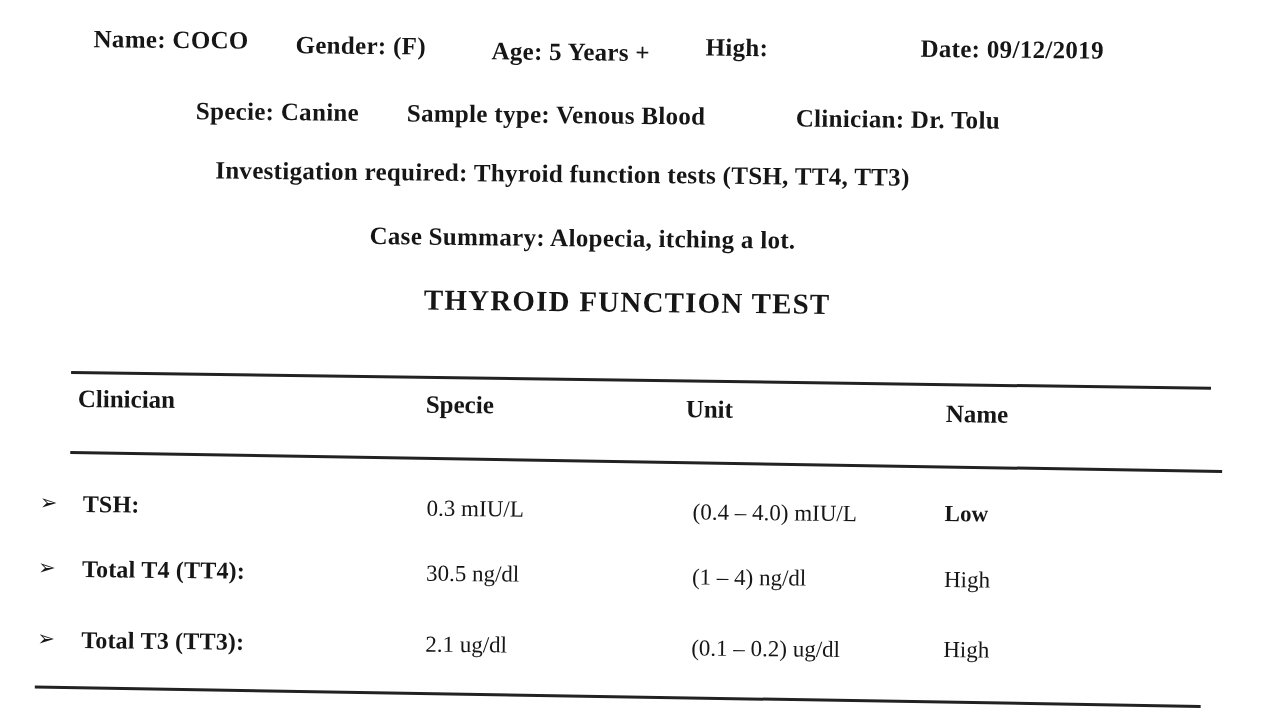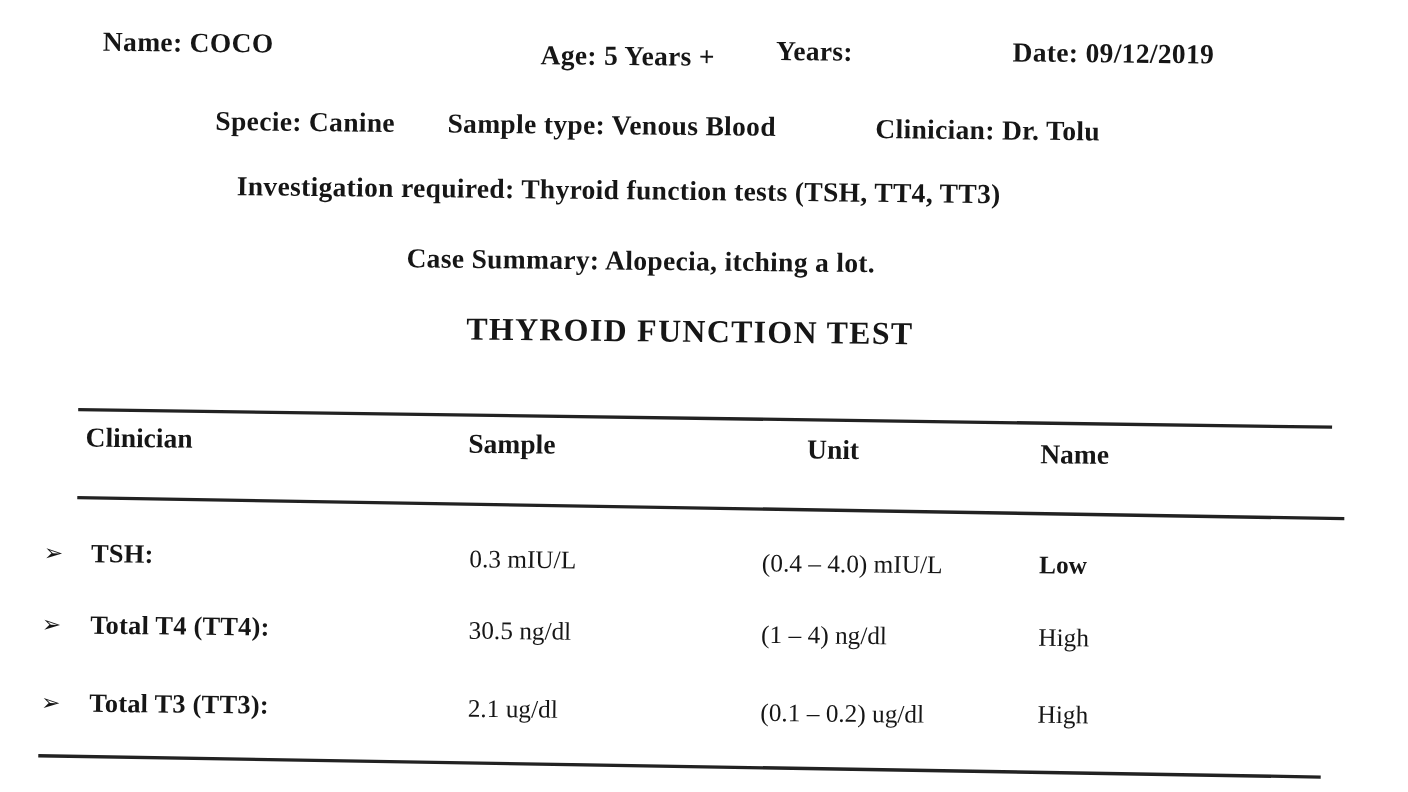--- a/index.html
+++ b/index.html
@@ -54,21 +54,21 @@
   #f-case    { left: 372px; top: 219px; }
   
   #f-title   { left: 427px; top: 281px; }
   
   #rule-top    { left: 75px; top: 371px; width: 1140px; transform: rotate(0.20deg); }
   #rule-mid    { left: 75px; top: 451px; width: 1152px; transform: rotate(0.35deg); }
   #rule-bottom { left: 42px; top: 686px; width: 1166px; transform: rotate(0.35deg); }
   
   #c-parameter { left: 82px;  top: 385px; }
   #c-result    { left: 430px; top: 387px; }
-  #c-unit      { left: 690px; top: 389px; margin-left: 48px; }
+  #c-unit      { left: 690px; top: 389px; }
   #c-alert     { left: 950px; top: 391px; }
   
   #r1-bullet { left: 45px;  top: 492px; }
   #r1-param  { left: 88px;  top: 491px; }
   #r1-result { left: 432px; top: 492px; }
   #r1-unit   { left: 698px; top: 493px; }
   #r1-alert  { left: 950px; top: 492px; font-weight: bold; }
   
   #r2-bullet { left: 44px;  top: 557px; }
   #r2-param  { left: 88px;  top: 556px; }
@@ -81,39 +81,40 @@
   #r3-result { left: 432px; top: 628px; }
   #r3-unit   { left: 698px; top: 629px; }
   #r3-alert  { left: 950px; top: 628px; }
 </style>
 </head>
 <body>
 
 <div class="doc">
 
   <span class="t hdr" id="f-name">Name: COCO</span>
+  <span class="t hdr" id="f-gender">Gender: (F)</span>
   <span class="t hdr" id="f-age">Age: 5 Years +</span>
-  <span class="t hdr" id="f-breed">Years:</span>
+  <span class="t hdr" id="f-breed">High:</span>
   <span class="t hdr" id="f-date">Date: 09/12/2019</span>
 
   <span class="t hdr" id="f-specie">Specie: Canine</span>
   <span class="t hdr" id="f-sample">Sample type: Venous Blood</span>
   <span class="t hdr" id="f-clinician">Clinician: Dr. Tolu</span>
 
   <span class="t hdr" id="f-invest">Investigation required: Thyroid function tests (TSH, TT4, TT3)</span>
   <span class="t hdr" id="f-case">Case Summary: Alopecia, itching a lot.</span>
 
   <span class="t title" id="f-title">THYROID FUNCTION TEST</span>
 
   <div class="rule" id="rule-top"></div>
   <div class="rule" id="rule-mid"></div>
   <div class="rule" id="rule-bottom"></div>
 
   <span class="t colhead" id="c-parameter">Clinician</span>
-  <span class="t colhead" id="c-result">Sample</span>
+  <span class="t colhead" id="c-result">Specie</span>
   <span class="t colhead" id="c-unit">Unit</span>
   <span class="t colhead" id="c-alert">Name</span>
 
   <div>
     <span class="t bullet" id="r1-bullet">➢</span>
     <span class="t param" id="r1-param">TSH:</span>
     <span class="t val" id="r1-result">0.3 mIU/L</span>
     <span class="t val" id="r1-unit">(0.4 – 4.0) mIU/L</span>
     <span class="t val" id="r1-alert">Low</span>
   </div>

